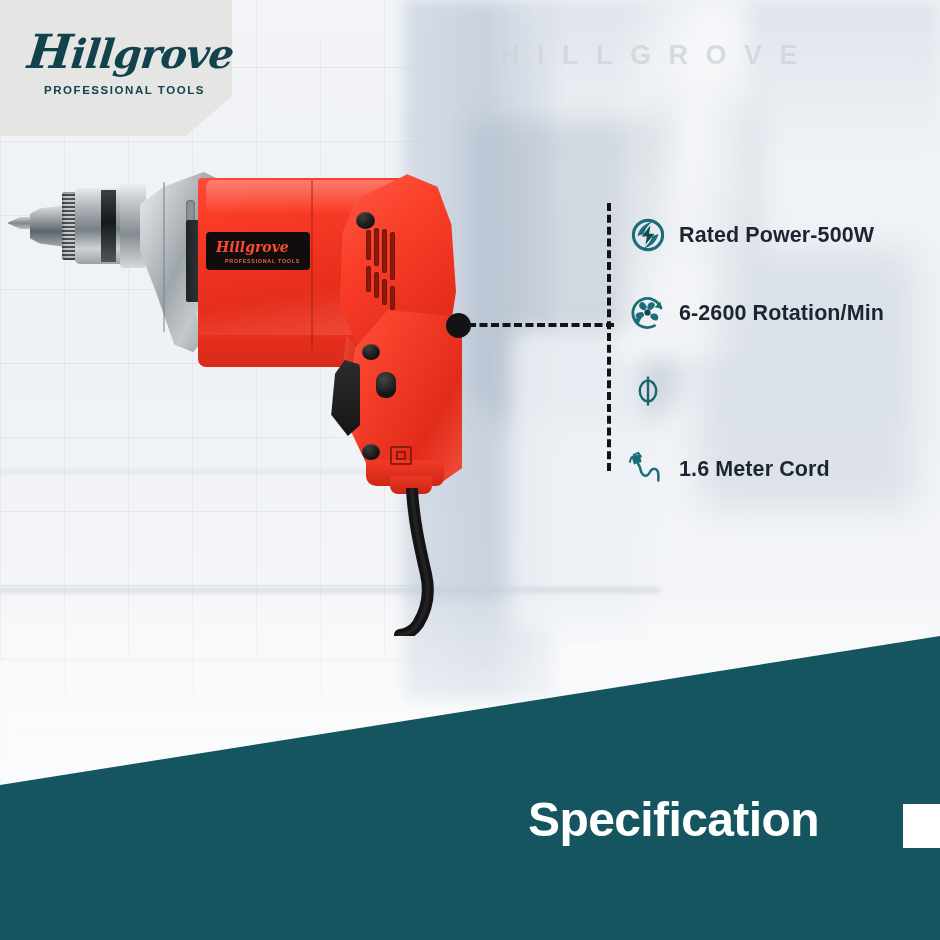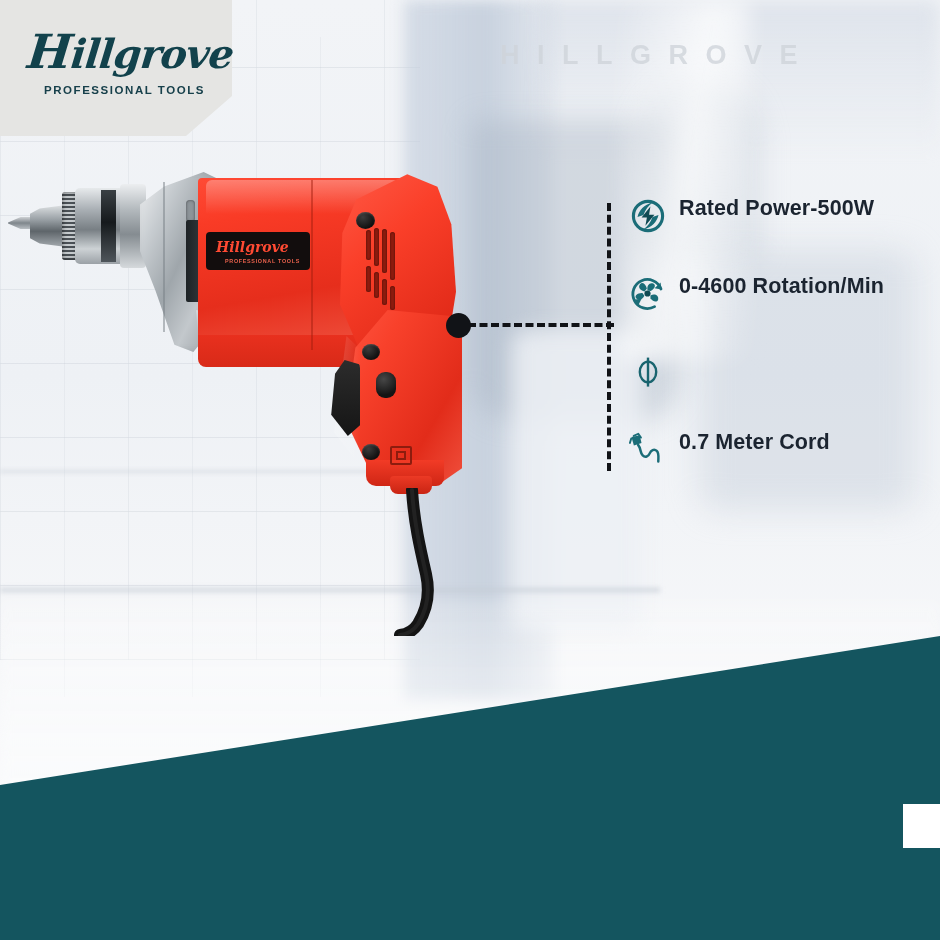--- a/index.html
+++ b/index.html
@@ -283,21 +283,21 @@
     position:absolute; left:468px; top:323px; width:146px; height:0;
     border-top:4px dashed #111317;
   }
   .lead-v {
     position:absolute; left:607px; top:203px; width:0; height:268px;
     border-left:4px dashed #111317;
   }
 
   
   .specs { position:absolute; left:628px; top:196px; width:310px; }
-  .spec-row { display:flex; align-items:flex-start; height:78px; }
+  .spec-row { display:flex; align-items:center; height:78px; }
   .spec-ico {
     width:40px; min-width:40px; height:40px;
     display:flex; align-items:center; justify-content:center;
     margin-right:11px;
   }
   .spec-text {
     font-size:21.5px; font-weight:bold; color:#1b2430;
     letter-spacing:.1px; white-space:nowrap;
   }
 
@@ -426,41 +426,42 @@
           <path d="M31 13 A14.5 14.5 0 1 0 24.6 30.6" fill="none" stroke="#1b6d78" stroke-width="2.8" stroke-linecap="round"></path>
           <path d="M30.6 6.6 L31.4 13.6 L24.6 12.2 Z" fill="#1b6d78"></path>
           <path d="M8.2 29.6 L4.6 23.6 L11.4 23.0 Z" fill="#1b6d78"></path>
           <circle cx="17.5" cy="17.5" r="3.1" fill="#0f4a53"></circle>
           <path d="M17.5 14.4 C16.6 9.6 19.4 6.4 23.2 7.6 C25.8 8.5 25.6 12.6 20.6 15.0 Z" fill="#1b6d78"></path>
           <path d="M20.4 19.4 C24.9 17.4 28.6 19.2 28.2 23.2 C27.9 25.9 23.9 26.8 20.5 22.6 Z" fill="#1b6d78"></path>
           <path d="M14.4 19.8 C12.2 24.2 8.2 25.4 6.0 22.1 C4.5 19.9 7.2 16.9 12.4 17.1 Z" fill="#1b6d78"></path>
           <path d="M14.6 15.4 C10.0 14.4 7.6 11.0 10.2 7.9 C12.0 5.8 15.7 7.5 16.9 12.6 Z" fill="#1b6d78"></path>
         </svg>
       </div>
-      <div class="spec-text">0-4600 Rotation/Min</div>
+      <div class="spec-text">6-2600 Rotation/Min</div>
     </div>
 
     <div class="spec-row">
       <div class="spec-ico">
         <svg width="36" height="36" viewBox="0 0 36 36">
           <ellipse cx="18" cy="18" rx="8.2" ry="10.4" fill="none" stroke="#19646f" stroke-width="2.4"></ellipse>
           <line x1="18" y1="3.6" x2="18" y2="32.6" stroke="#19646f" stroke-width="2.4"></line>
         </svg>
       </div>
     </div>
 
     <div class="spec-row">
       <div class="spec-ico">
         <svg width="42" height="36" viewBox="0 0 42 36">
           <path d="M6.0 3.2 L10.2 1.2 M10.8 1.0 L13.6 5.0 M3.4 6.0 L2.0 10.6" stroke="#1b6d78" stroke-width="2" stroke-linecap="round"></path>
           <path d="M3.6 4.4 L12.2 2.6 L14.2 10.6 L6.2 13.2 Z" fill="#1b6d78"></path>
           <path d="M10.6 12.6 C13.8 16.4 12.4 20.6 15.4 23.6 C18.0 26.2 21.6 24.8 22.8 21.6
                    C24.0 18.4 27.4 16.4 30.2 19.0 C32.8 21.4 31.8 25.8 31.8 30.2" fill="none" stroke="#1b6d78" stroke-width="2.6" stroke-linecap="round"></path>
         </svg>
       </div>
-      <div class="spec-text">0.7 Meter Cord</div>
+      <div class="spec-text">1.6 Meter Cord</div>
     </div>
   </div>
 
   <div class="banner"></div>
+  <div class="banner-title">Specification</div>
   <div class="banner-block"></div>
 
 </div>
 
 </body></html>

